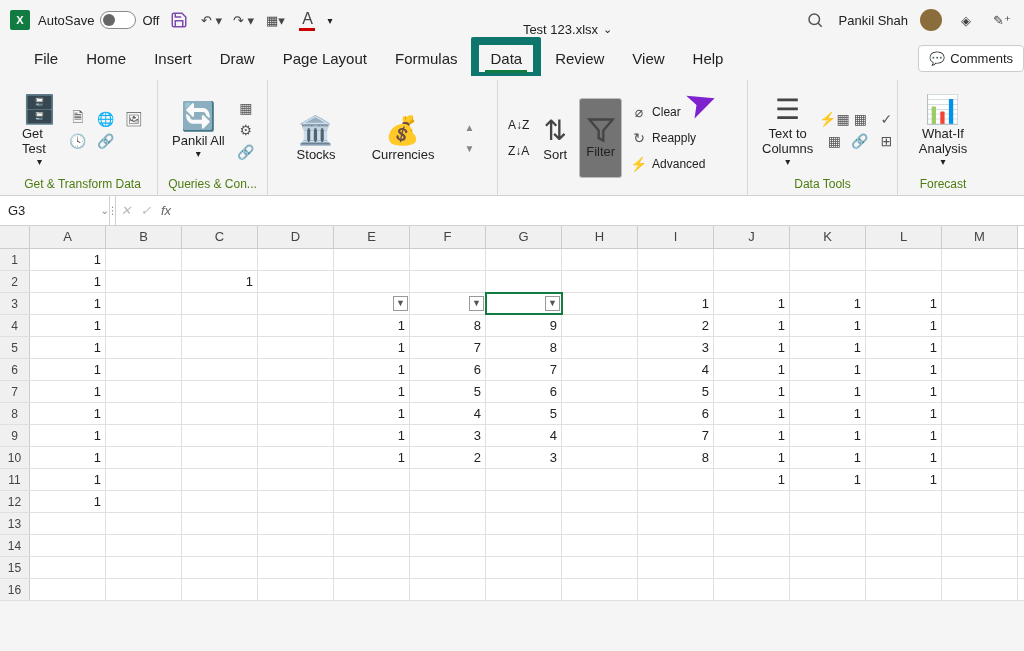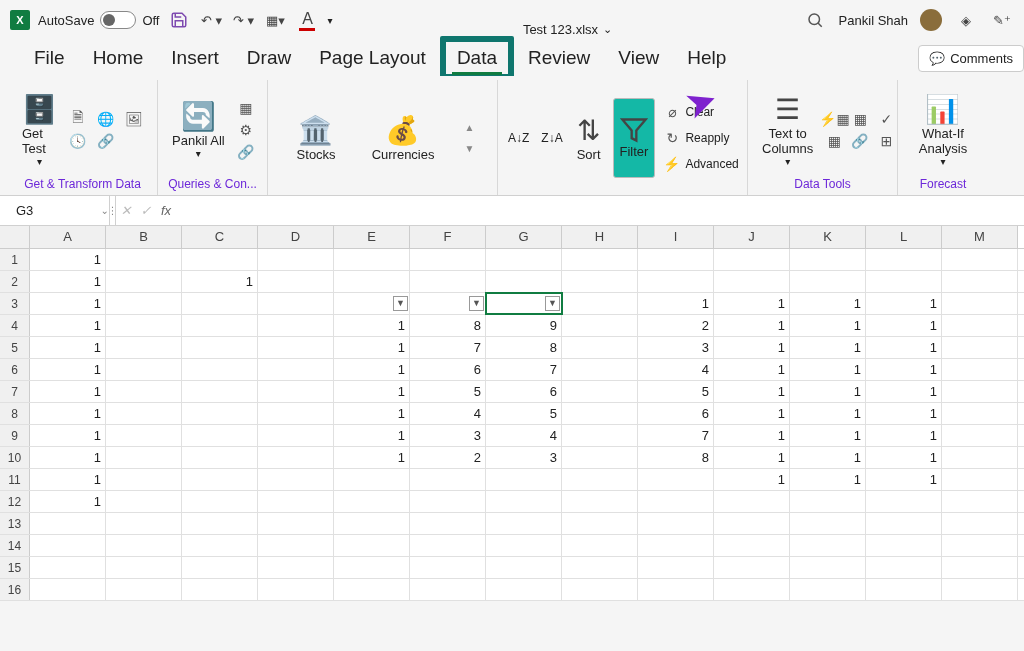--- a/index.html
+++ b/index.html
@@ -11,41 +11,41 @@
 .autosave { display: flex; align-items: center; gap: 6px; font-size: 13px; }
 .toggle { width: 36px; height: 18px; border: 1px solid #888; border-radius: 9px; position: relative; background: #fff; }
 .toggle::after { content: ""; width: 12px; height: 12px; background: #666; border-radius: 50%; position: absolute; top: 2px; left: 2px; }
 .qat-btn { width: 24px; height: 24px; display: flex; align-items: center; justify-content: center; cursor: pointer; color: #444; }
 .title-center { flex: 1; display: flex; justify-content: center; align-items: center; gap: 5px; margin-top: 18px; }
 .title-right { display: flex; align-items: center; gap: 12px; }
 .avatar { width: 22px; height: 22px; border-radius: 50%; background: #8a6d3b; }
 
 
 .tabs { height: 36px; display: flex; align-items: center; padding-left: 20px; gap: 0; }
-.tab { padding: 8px 14px; font-size: 19px; cursor: pointer; position: relative; }
-.tab.active { border: 6px solid #0f766e; border-radius: 2px; padding: 5px 11px; }
+.tab { padding: 8px 14px; font-size: 15px; cursor: pointer; position: relative; }
+.tab.active { border: 8px solid #0f766e; border-radius: 2px; padding: 5px 11px; }
 .tab.active::after { content: ""; position: absolute; left: 6px; right: 6px; bottom: -1px; height: 3px; background: #107c41; }
 .comments-btn { margin-left: auto; margin-right: 0; border: 1px solid #ccc; border-radius: 4px; padding: 5px 10px; display: flex; align-items: center; gap: 5px; background: #fff; }
 
 
 .ribbon { height: 120px; background: #f5f5f5; border-bottom: 1px solid #d0d0d0; display: flex; padding: 4px 8px 0 8px; position: relative; }
 .group { border-right: 1px solid #d8d8d8; padding: 2px 8px; display: flex; flex-direction: column; justify-content: space-between; position: relative; }
-.group-label { text-align: center; font-size: 12px; color: #6d28d9; padding-bottom: 2px; }
+.group-label { text-align: center; font-size: 12px; color: #4d7c0f; padding-bottom: 2px; }
 .group-body { flex: 1; display: flex; align-items: center; gap: 6px; }
 .rbtn { display: flex; flex-direction: column; align-items: center; justify-content: center; padding: 2px 6px; cursor: pointer; border-radius: 3px; font-size: 13px; }
 .rbtn.big { height: 80px; }
 .rbtn .icon-lg { font-size: 28px; color: #444; }
-.filter-btn { background: #14b8a6; border: 1px solid #bbb; }
+.filter-btn { background: #737373; border: 1px solid #bbb; }
 .mini { font-size: 12px; display: flex; align-items: center; gap: 4px; padding: 2px; cursor: pointer; }
 .smallicon { width: 18px; height: 18px; display: inline-flex; align-items: center; justify-content: center; color: #555; font-size: 14px; }
 .arrow-annot { position: absolute; right: 30px; top: 0; color: #7e22ce; font-size: 38px; transform: rotate(-20deg); pointer-events: none; }
 
 
 .fbar { height: 30px; display: flex; align-items: center; border-bottom: 1px solid #d0d0d0; background: #fff; }
-.namebox { width: 110px; border-right: 1px solid #d0d0d0; height: 100%; display: flex; align-items: center; padding-left: 16px; gap: 6px; }
+.namebox { width: 110px; border-right: 1px solid #d0d0d0; height: 100%; display: flex; align-items: center; padding-left: 8px; gap: 6px; }
 .fx-btn { width: 20px; display: flex; justify-content: center; color: #666; font-style: italic; }
 .formula-input { flex: 1; height: 100%; border: none; padding-left: 8px; font-size: 14px; outline: none; }
 
 
 .grid { background: #fff; position: relative; }
 .col-headers { display: flex; border-bottom: 1px solid #ccc; }
 .corner { width: 30px; height: 22px; border-right: 1px solid #ccc; background: #f0f0f0; }
 .ch { width: 76px; height: 22px; border-right: 1px solid #ccc; background: #f0f0f0; text-align: center; font-size: 13px; color: #444; line-height: 22px; }
 .row { display: flex; border-bottom: 1px solid #e0e0e0; height: 22px; }
 .rh { width: 30px; background: #f0f0f0; border-right: 1px solid #ccc; text-align: center; font-size: 12px; color: #444; line-height: 22px; }
@@ -96,20 +96,21 @@
     <div class="qat-btn">✎⁺</div>
   </div>
 </div>
 
 <div class="tabs">
   <div class="tab">File</div>
   <div class="tab">Home</div>
   <div class="tab">Insert</div>
   <div class="tab">Draw</div>
   <div class="tab">Page Layout</div>
+  <div class="tab">Formulas</div>
   <div class="tab active">Data</div>
   <div class="tab">Review</div>
   <div class="tab">View</div>
   <div class="tab">Help</div>
   <div class="comments-btn">
     <span>💬</span>
     <span>Comments</span>
   </div>
 </div>
 
@@ -161,21 +162,21 @@
       <div style="display:flex;flex-direction:column;gap:10px;font-size:10px;color:#888;">
         <span>▲</span>
         <span>▼</span>
       </div>
     </div>
   </div>
 
   <div class="group" style="width:250px;position:relative;">
     <div class="arrow-annot">➤</div>
     <div class="group-body">
-      <div style="display:flex;flex-direction:row;gap:8px;font-size:11px;">
+      <div style="display:flex;flex-direction:column;gap:8px;font-size:11px;">
         <div class="mini">A↓Z</div>
         <div class="mini">Z↓A</div>
       </div>
       <div class="rbtn big">
         <span class="icon-lg">⇅</span>
         <span>Sort</span>
       </div>
       <div class="rbtn big filter-btn">
         <svg width="28" height="28" viewBox="0 0 24 24" fill="none" stroke="#444" stroke-width="2">
             <polygon points="22 3 2 3 10 12.46 10 19 14 21 14 12.46 22 3"></polygon>

